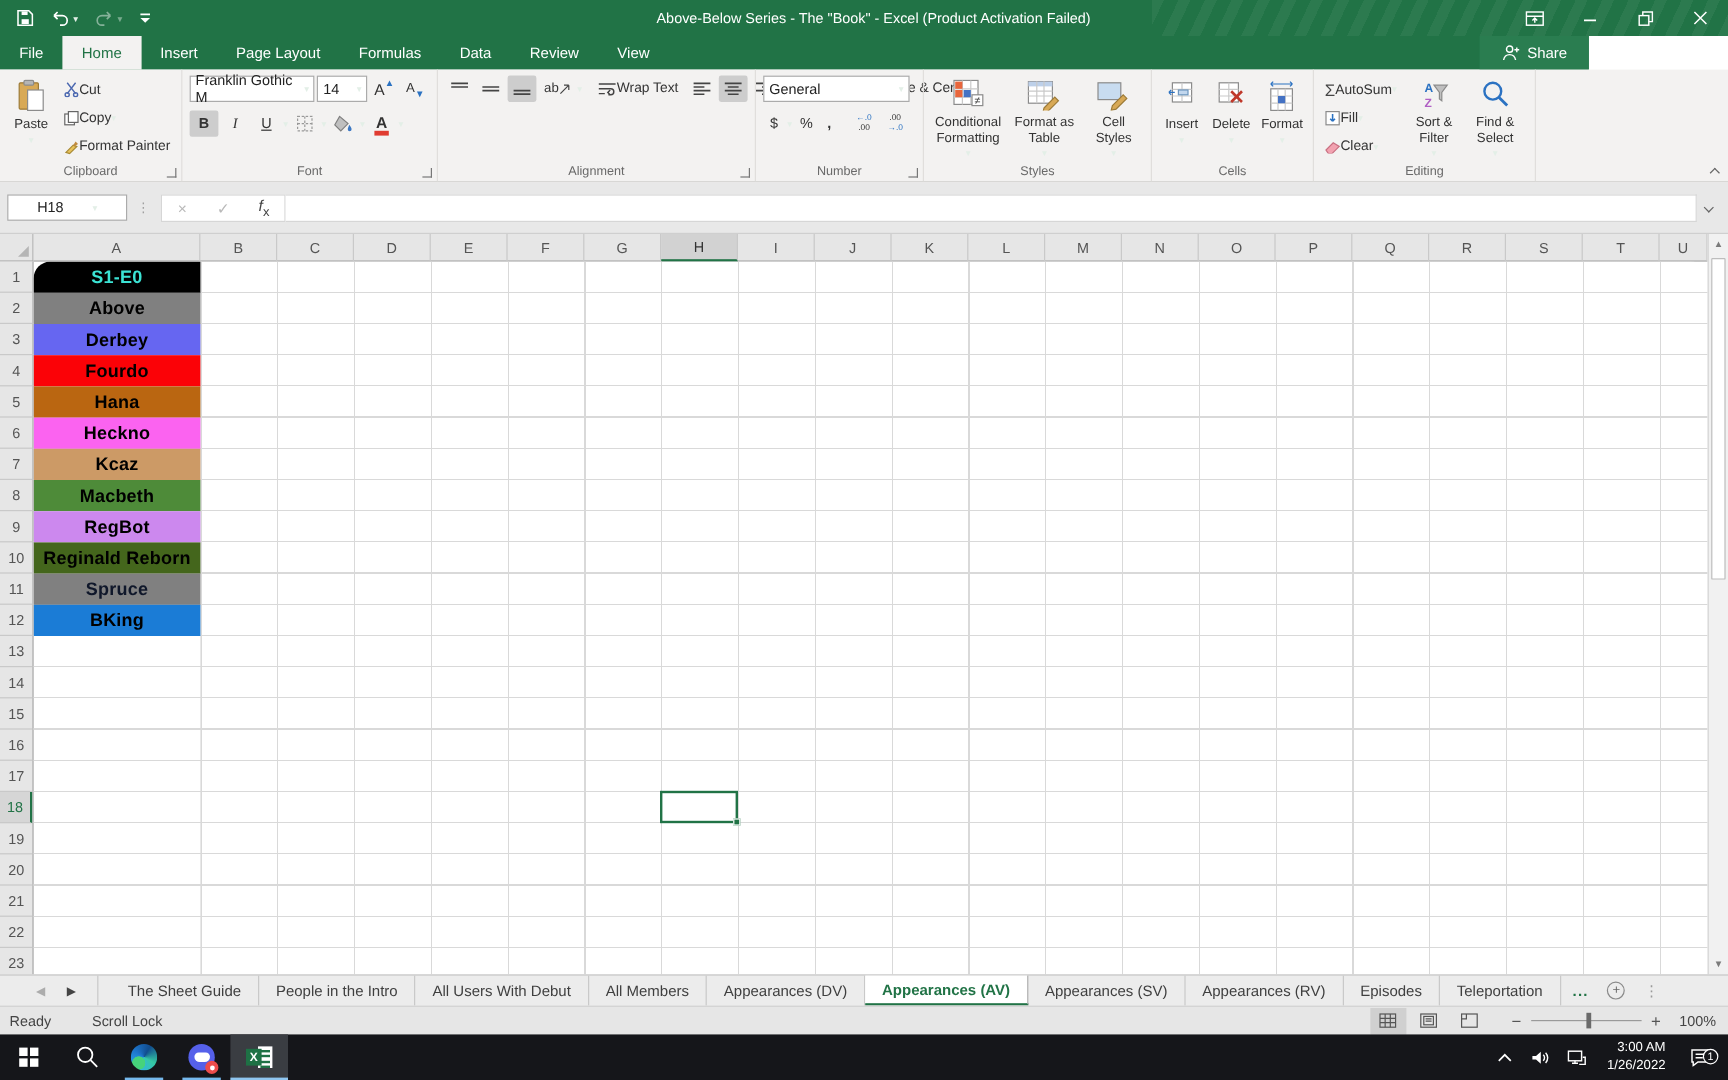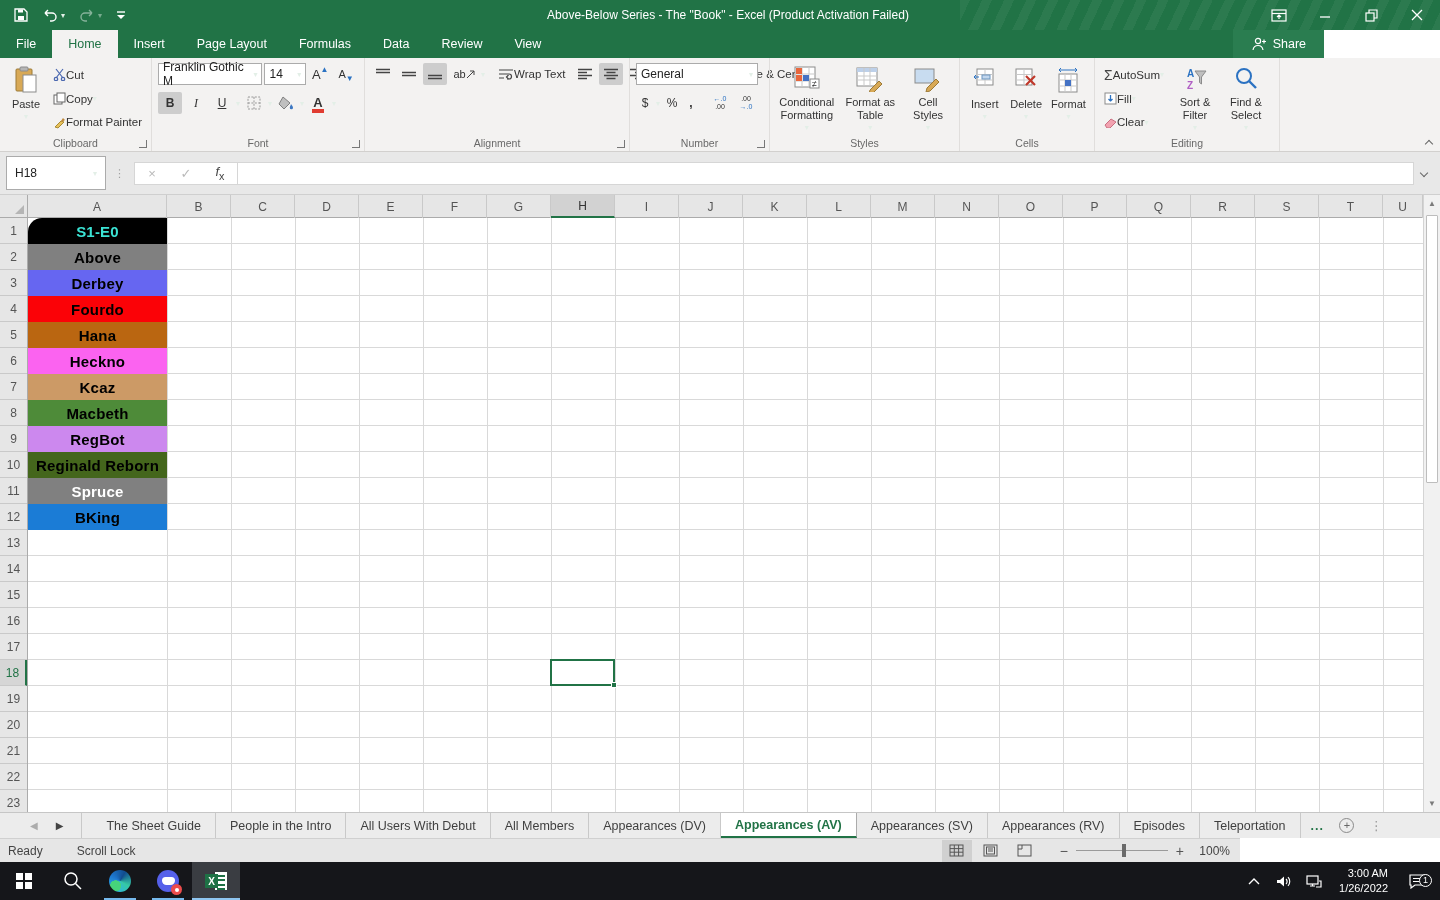--- a/index.html
+++ b/index.html
@@ -46,21 +46,21 @@
   .chev.up { transform:rotate(-135deg); }
   .bld { font-weight:bold; }
   .itl { font-style:italic; font-family:"Liberation Serif", serif; }
   .unl { text-decoration:underline; }
   .fc { position:relative; font-weight:bold; font-size:13px; line-height:12px; }
   .fc .bar { position:absolute; left:-1px; right:-1px; bottom:-4px; height:4px; background:#E03C31; }
   .ribbon-collapse { position:absolute; right:8px; bottom:4px; }
 
   
   .fbar { position:absolute; left:0; top:152px; width:1440px; height:43px; background:#E8E8E8; border-bottom:1px solid #CFCFCF; display:flex; align-items:center; padding:0 6px; }
-  .namebox { width:100px; height:34px; background:#fff; border:1px solid #ABABAB; display:flex; align-items:center; padding:0 8px; justify-content:space-between; font-size:12px; color:#222; }
+  .namebox { width:100px; height:22px; background:#fff; border:1px solid #ABABAB; display:flex; align-items:center; padding:0 24px; justify-content:space-between; font-size:12px; color:#222; }
   .vdots { color:#A0A0A0; padding:0 8px; letter-spacing:1px; font-size:11px; }
   .fxbox { display:flex; align-items:center; background:#fff; border:1px solid #D6D6D6; height:23px; }
   .fxbox span { width:34px; text-align:center; font-size:13px; }
   .fxcancel { color:#B9B9B9; }
   .fxenter { color:#B9B9B9; }
   .fxfx { color:#444; font-size:13px; }
   .finput { flex:1; background:#fff; border:1px solid #D6D6D6; border-left:none; height:23px; padding:0 6px; font-size:12px; color:#222; }
   .fexpand { width:20px; display:flex; justify-content:center; }
 
   
@@ -94,21 +94,21 @@
   .tnav .disabled { color:#ACACAC; }
   .stab { display:flex; align-items:center; padding:0 14px; color:#3F3F3F; border-right:1px solid #C9C9C9; white-space:nowrap; }
   .stab:first-of-type { border-left:1px solid #C9C9C9;padding-left:24px; }
   .stab.active { background:#FFFFFF; color:#217346; font-weight:bold; border-bottom:2px solid #217346; border-right:1px solid #ABABAB; }
   .tmore { display:flex; align-items:center; padding:0 10px; color:#217346; font-weight:bold; letter-spacing:1px; }
   .addsheet { display:flex; align-items:center; justify-content:center; width:26px; }
   .addsheet .plus { width:15px; height:15px; border:1px solid #8A8A8A; border-radius:50%; display:flex; align-items:center; justify-content:center; color:#666; font-size:11px; line-height:1; }
   .tdots { display:flex; align-items:center; padding:0 10px; color:#9A9A9A; letter-spacing:1px; }
 
   
-  .statusbar { position:absolute; left:0; top:838px; width:1240px; height:24px; background:#E6E6E6; border-top:1px solid #D0D0D0; display:flex; align-items:center; font-size:12px; color:#444; }
+  .statusbar { position:absolute; left:0; top:838px; width:1440px; height:24px; background:#E6E6E6; border-top:1px solid #D0D0D0; display:flex; align-items:center; font-size:12px; color:#444; }
   .sb-left { display:flex; gap:34px; padding-left:8px; }
   .sb-right { margin-left:auto; display:flex; align-items:center; gap:4px; padding-right:10px; }
   .viewbtn { width:30px; height:22px; display:flex; align-items:center; justify-content:center; }
   .viewbtn.on { background:#D0D0D0; }
   .zoomctl { display:flex; align-items:center; gap:8px; margin-left:16px; }
   .ztrack { position:relative; width:92px; height:1px; background:#9A9A9A; }
   .zthumb { position:absolute; left:50%; top:-6px; width:4px; height:13px; background:#6A6A6A; }
   .zsign { font-size:14px; color:#555; }
   .zpct { width:42px; text-align:right; color:#444; }
 
@@ -613,21 +613,21 @@
     <div class="cell" style="top: 0px; background: rgb(0, 0, 0); color: rgb(59, 227, 212);">S1-E0</div>
         <div class="cell" style="top: 26px; background: rgb(128, 128, 128); color: rgb(0, 0, 0);">Above</div>
         <div class="cell" style="top: 52px; background: rgb(102, 102, 241); color: rgb(0, 0, 0);">Derbey</div>
         <div class="cell" style="top: 78px; background: rgb(251, 2, 7); color: rgb(0, 0, 0);">Fourdo</div>
         <div class="cell" style="top: 104px; background: rgb(186, 102, 17); color: rgb(0, 0, 0);">Hana</div>
         <div class="cell" style="top: 130px; background: rgb(251, 99, 240); color: rgb(0, 0, 0);">Heckno</div>
         <div class="cell" style="top: 156px; background: rgb(204, 154, 102); color: rgb(0, 0, 0);">Kcaz</div>
         <div class="cell" style="top: 182px; background: rgb(78, 139, 57); color: rgb(0, 0, 0);">Macbeth</div>
         <div class="cell" style="top: 208px; background: rgb(204, 136, 238); color: rgb(0, 0, 0);">RegBot</div>
         <div class="cell" style="top: 234px; background: rgb(68, 102, 28); color: rgb(0, 0, 0);">Reginald Reborn</div>
-        <div class="cell" style="top: 260px; background: rgb(128, 128, 128); color: #ffffff;">Spruce</div>
+        <div class="cell" style="top: 260px; background: rgb(128, 128, 128); color: #0f172a;">Spruce</div>
         <div class="cell" style="top: 286px; background: rgb(27, 124, 214); color: rgb(0, 0, 0);">BKing</div>
       </div>
     <div class="vscroll">
       <div class="varrow">▲</div>
       <div class="vthumb"></div>
       <div class="varrow bottom">▼</div>
     </div>
   </div>
 
   <div class="tabbar">

